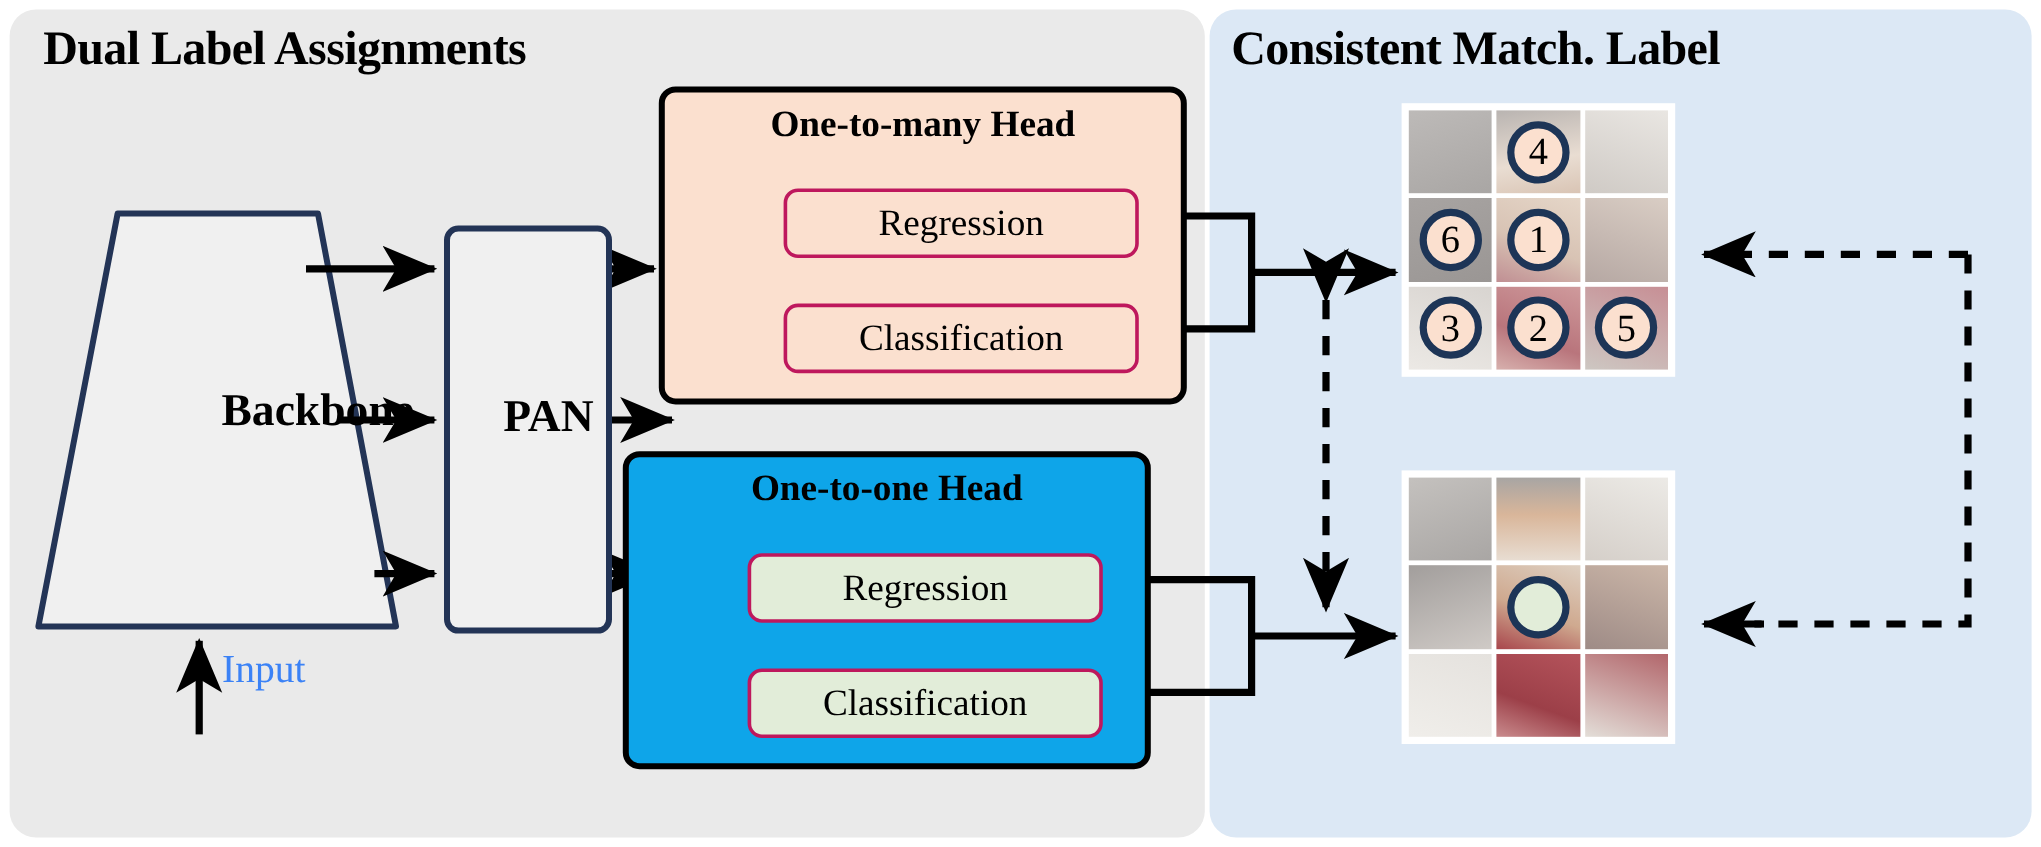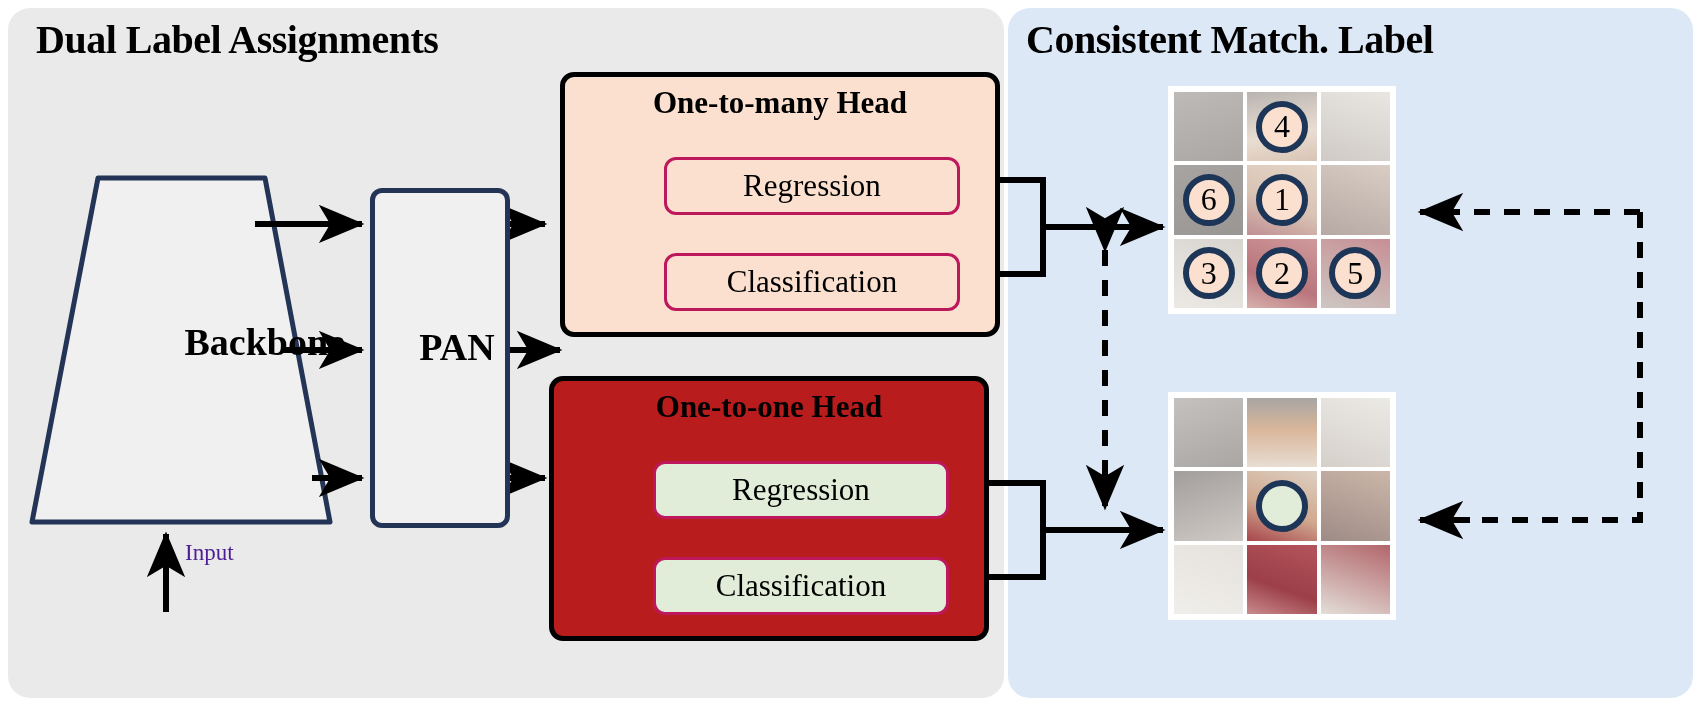--- a/index.html
+++ b/index.html
@@ -7,37 +7,37 @@
   #stage{position:relative;width:1701px;height:706px;}
   .panel{position:absolute;border-radius:22px;}
   #left-panel{left:8px;top:8px;width:996px;height:690px;background:#eaeaea;}
   #right-panel{left:1008px;top:8px;width:685px;height:690px;background:#dce8f5;}
   .panel-title{position:absolute;font-weight:bold;color:#000;letter-spacing:-0.5px;
     font-family:"Liberation Serif",serif;white-space:nowrap;}
   #left-title{left:36px;top:16px;font-size:40px;}
   #right-title{left:1026px;top:16px;font-size:40px;}
 
   .headbox{position:absolute;border:5px solid #000;border-radius:14px;}
-  #head-many{left:549px;top:72px;width:430px;height:255px;background:#fbe0cf;margin-left:11px;}
-  #head-one{left:549px;top:376px;width:430px;height:255px;background:#b91c1c;}
+  #head-many{left:549px;top:72px;width:430px;height:255px;background:#fbe0cf;}
+  #head-one{left:519px;top:376px;width:430px;height:255px;background:#0ea5e9;}
   .head-label{position:absolute;width:100%;text-align:center;top:8px;font-size:31px;font-weight:bold;color:#000;white-space:nowrap;}
 
   .subbox{position:absolute;border:3px solid #be185d;border-radius:12px;background:inherit;
     display:flex;align-items:center;justify-content:center;font-size:31px;color:#000;}
   #many-reg{left:99px;top:80px;width:290px;height:52px;background:#fbe0cf;}
   #many-cls{left:99px;top:176px;width:290px;height:52px;background:#fbe0cf;}
   #one-reg{left:99px;top:80px;width:290px;height:52px;background:#e2edd9;}
   #one-cls{left:99px;top:176px;width:290px;height:52px;background:#e2edd9;}
   #backbone-label{position:absolute;left:55px;top:320px;width:290px;text-align:right;
     font-size:38px;font-weight:bold;color:#000;}
   #pan-box{position:absolute;left:370px;top:188px;width:130px;height:330px;
     background:#f0f0f0;border:5px solid #233456;border-radius:12px;}
   #pan-label{position:absolute;left:370px;top:325px;width:130px;text-align:center;
     font-size:38px;font-weight:bold;color:#000;margin-left:22px;}
-  #input-label{position:absolute;left:185px;top:540px;font-size:23px;color:#4c1d95;}
+  #input-label{position:absolute;left:185px;top:540px;font-size:33px;color:#3b82f6;}
 
   .gridimg{position:absolute;background:#ffffff;padding:6px;box-sizing:border-box;
     display:grid;grid-template-columns:repeat(3,1fr);grid-template-rows:repeat(3,1fr);gap:4px;}
   #img-top{left:1168px;top:86px;width:228px;height:228px;}
   #img-bot{left:1168px;top:392px;width:228px;height:228px;}
   .cell{position:relative;overflow:hidden;}
   .marker{position:absolute;left:50%;top:50%;transform:translate(-50%,-50%);
     width:52px;height:52px;border-radius:50%;border:6px solid #1d3557;
     display:flex;align-items:center;justify-content:center;
     font-size:32px;color:#000;font-family:"Liberation Serif",serif;box-sizing:border-box;}

